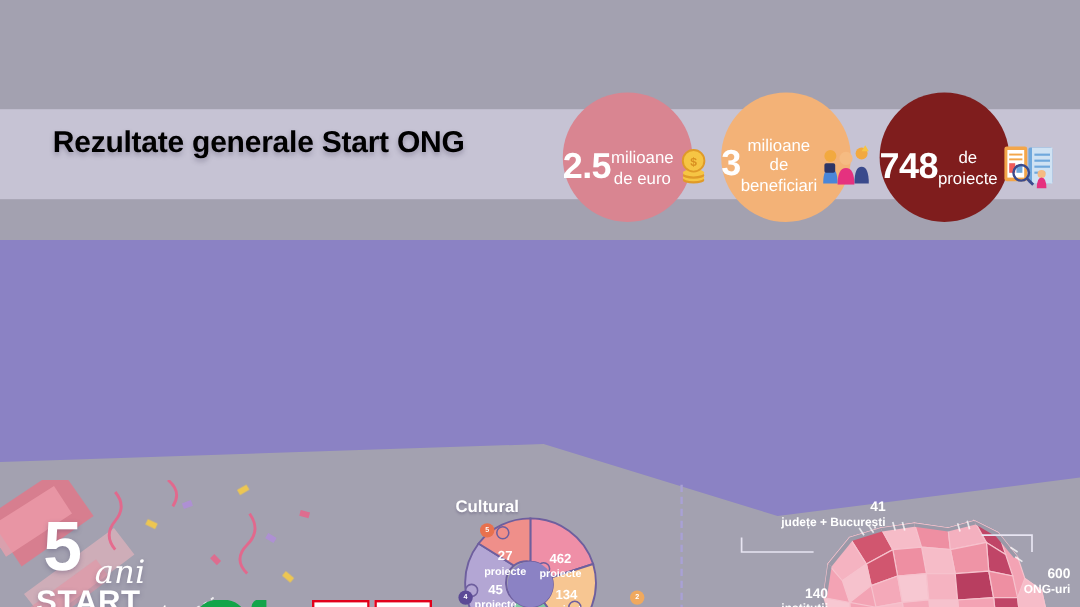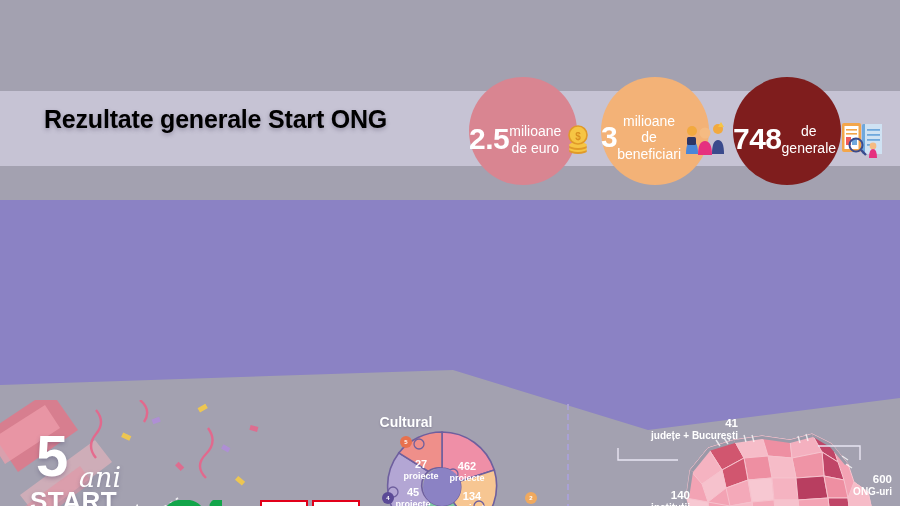--- a/index.html
+++ b/index.html
@@ -138,21 +138,21 @@
         <path d="M31 35 q0-14 6-14 q6 0 6 14z" fill="#3a4a8c"></path>
         <circle cx="24" cy="14" r="5.5" fill="#f5bb82"></circle>
         <path d="M17 36 q0-14 7-14 q7 0 7 14z" fill="#e5317f"></path>
         <path d="M40 3 l3 5 l-6 0z" fill="#f6c544"></path>
       </svg>
     </div>
   </div>
 
   <div class="stat" id="stat-2">
     <div class="num">748</div>
-    <div class="cap">de generale</div>
+    <div class="cap">de proiecte</div>
     <div class="art">
       <svg width="52" height="38" viewBox="0 0 52 38">
         <rect x="26" y="4" width="20" height="30" rx="1.5" fill="#6fa8dc"></rect>
         <rect x="29" y="4" width="17" height="30" fill="#cfe2f3"></rect>
         <g fill="#6fa8dc">
             <rect x="31" y="9" width="13" height="1.8"></rect>
             <rect x="31" y="14" width="13" height="1.8"></rect>
             <rect x="31" y="19" width="13" height="1.8"></rect>
             <rect x="31" y="24" width="9" height="1.8"></rect>
           </g>

